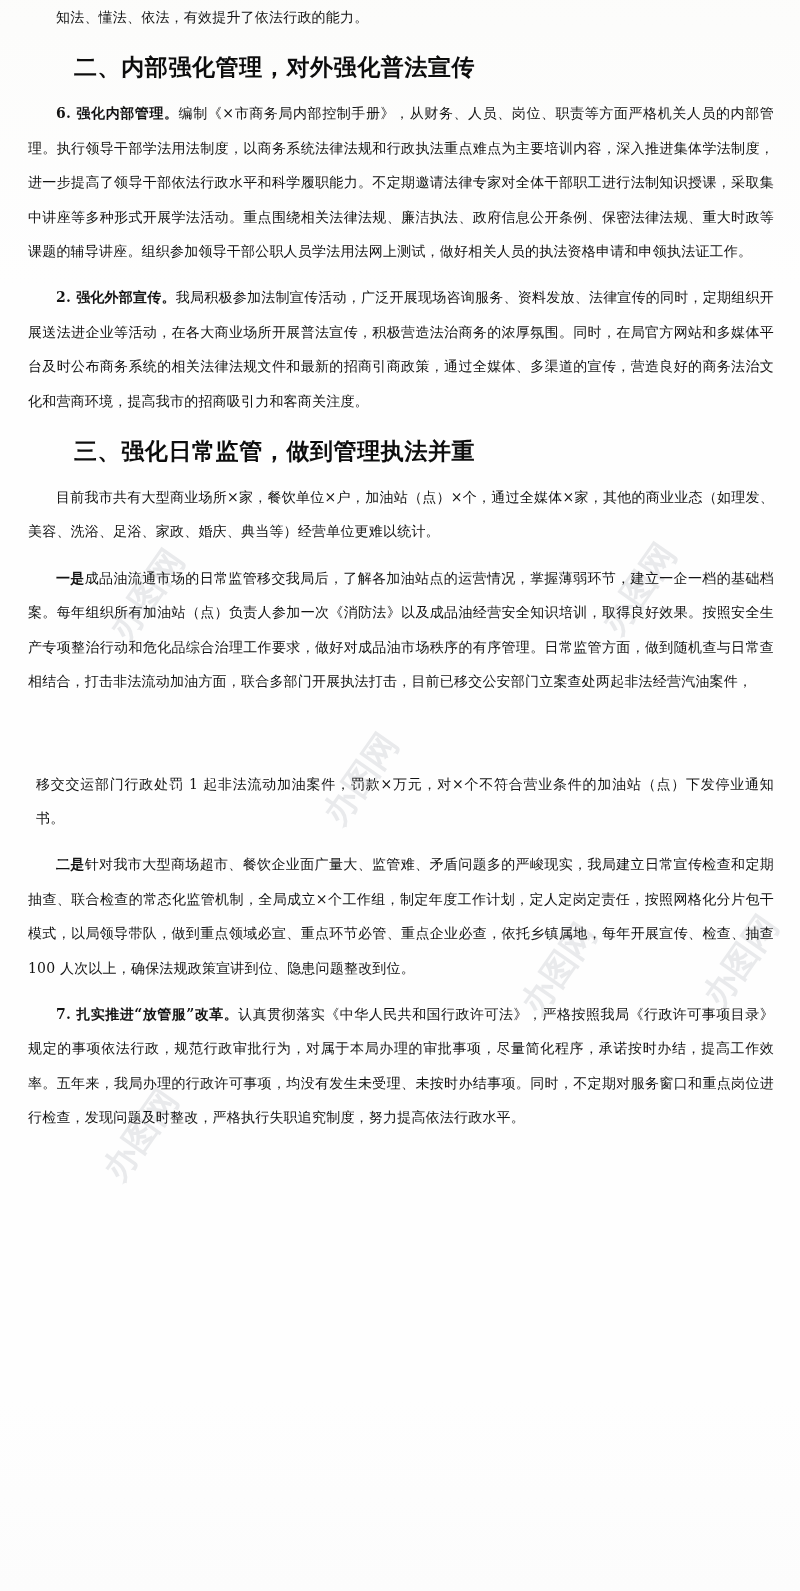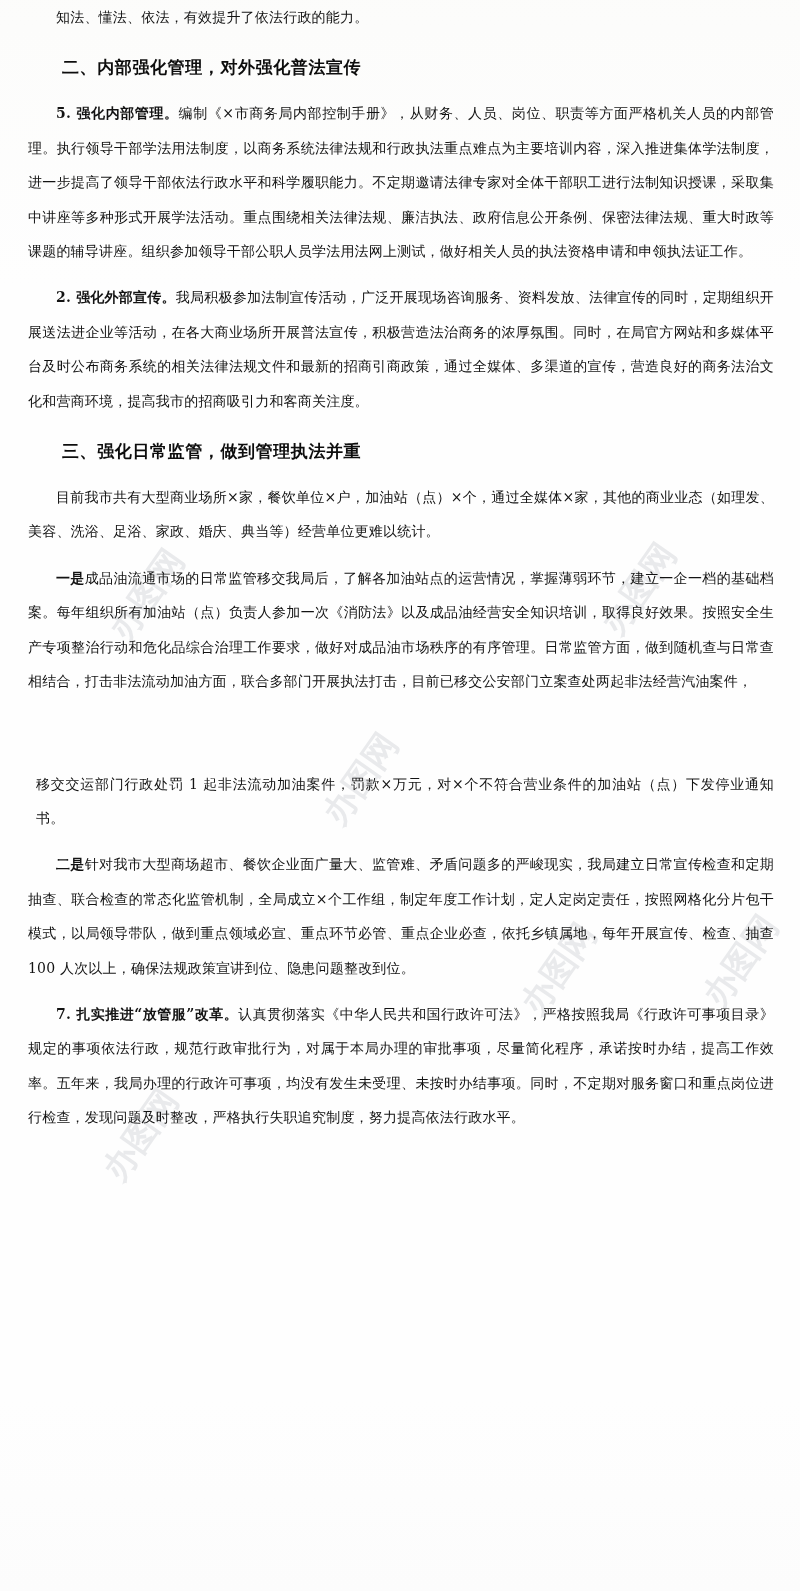--- a/index.html
+++ b/index.html
@@ -61,21 +61,21 @@
     text-indent: 0;
     margin-left: 8px;
   }
 
   p.para.tight {
     margin-bottom: 10px;
   }
 
   h2.heading {
     margin: 16px 0 12px 0;
-    font-size: 17px;
+    font-size: 23px;
     line-height: 34px;
     font-weight: 700;
     text-indent: 2em;
     letter-spacing: 0.6px;
     color: #0d0d0d;
     text-align: left;
   }
 
   .lead {
     font-weight: 700;
@@ -129,21 +129,21 @@
     <div class="wm wm-e">办图网</div>
     <div class="wm wm-f">办图网</div>
   </div>
 
   <div class="doc-body">
 
     <p class="para continued">知法、懂法、依法，有效提升了依法行政的能力。</p>
 
     <h2 class="heading">二、内部强化管理，对外强化普法宣传</h2>
 
-    <p class="para"><span class="lead">5. 强化内部管理。</span><span>编制《×市商务局内部控制手册》，从财务、人员、岗位、职责等方面严格机关人员的内部管理。执行领导干部学法用法制度，以商务系统法律法规和行政执法重点难点为主要培训内容，深入推进集体学法制度，进一步提高了领导干部依法行政水平和科学履职能力。不定期邀请法律专家对全体干部职工进行法制知识授课，采取集中讲座等多种形式开展学法活动。重点围绕相关法律法规、廉洁执法、政府信息公开条例、保密法律法规、重大时政等课题的辅导讲座。组织参加领导干部公职人员学法用法网上测试，做好相关人员的执法资格申请和申领执法证工作。</span></p>
+    <p class="para"><span class="lead">6. 强化内部管理。</span><span>编制《×市商务局内部控制手册》，从财务、人员、岗位、职责等方面严格机关人员的内部管理。执行领导干部学法用法制度，以商务系统法律法规和行政执法重点难点为主要培训内容，深入推进集体学法制度，进一步提高了领导干部依法行政水平和科学履职能力。不定期邀请法律专家对全体干部职工进行法制知识授课，采取集中讲座等多种形式开展学法活动。重点围绕相关法律法规、廉洁执法、政府信息公开条例、保密法律法规、重大时政等课题的辅导讲座。组织参加领导干部公职人员学法用法网上测试，做好相关人员的执法资格申请和申领执法证工作。</span></p>
 
     <p class="para"><span class="lead">2. 强化外部宣传。</span><span>我局积极参加法制宣传活动，广泛开展现场咨询服务、资料发放、法律宣传的同时，定期组织开展送法进企业等活动，在各大商业场所开展普法宣传，积极营造法治商务的浓厚氛围。同时，在局官方网站和多媒体平台及时公布商务系统的相关法律法规文件和最新的招商引商政策，通过全媒体、多渠道的宣传，营造良好的商务法治文化和营商环境，提高我市的招商吸引力和客商关注度。</span></p>
 
     <h2 class="heading">三、强化日常监管，做到管理执法并重</h2>
 
     <p class="para">目前我市共有大型商业场所×家，餐饮单位×户，加油站（点）×个，通过全媒体×家，其他的商业业态（如理发、美容、洗浴、足浴、家政、婚庆、典当等）经营单位更难以统计。</p>
 
     <p class="para tight"><span class="lead">一是</span><span>成品油流通市场的日常监管移交我局后，了解各加油站点的运营情况，掌握薄弱环节，建立一企一档的基础档案。每年组织所有加油站（点）负责人参加一次《消防法》以及成品油经营安全知识培训，取得良好效果。按照安全生产专项整治行动和危化品综合治理工作要求，做好对成品油市场秩序的有序管理。日常监管方面，做到随机查与日常查相结合，打击非法流动加油方面，联合多部门开展执法打击，目前已移交公安部门立案查处两起非法经营汽油案件，</span></p>
 
     <div class="page-gap"></div>

